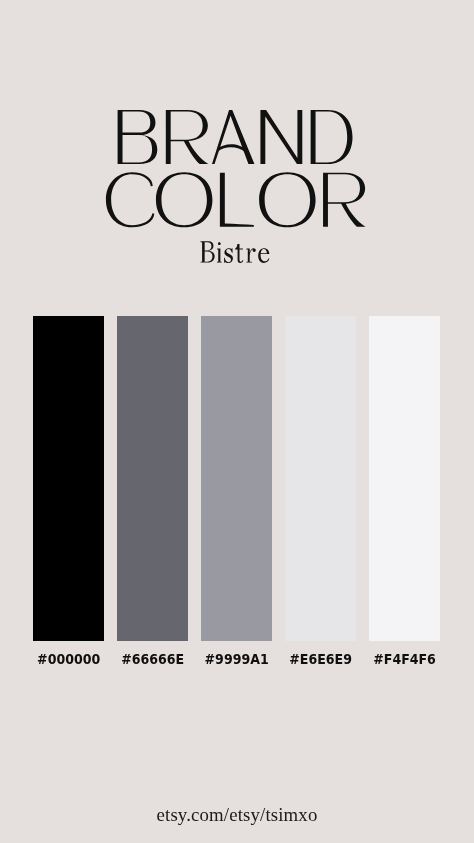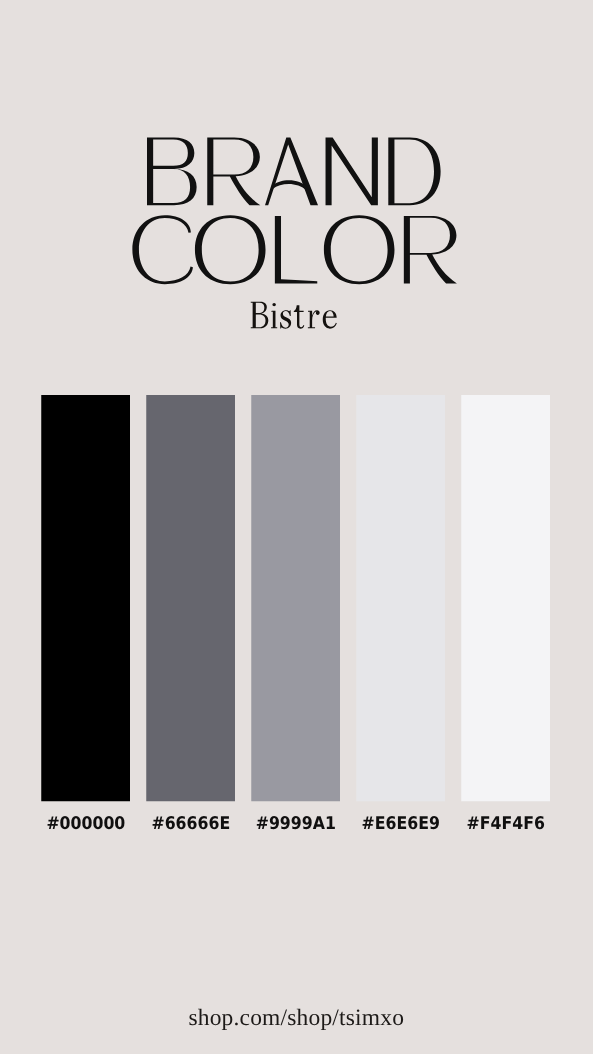--- a/index.html
+++ b/index.html
@@ -116,14 +116,14 @@
       <div class="swatch" style="background: rgb(244, 244, 246);"></div>
     </div>
   <div class="label-row">
       <div class="hex-label">#000000</div>
       <div class="hex-label">#66666E</div>
       <div class="hex-label">#9999A1</div>
       <div class="hex-label">#E6E6E9</div>
       <div class="hex-label">#F4F4F6</div>
     </div>
 
-  <div class="footer">shop.com/shop/tsimxo</div>
+  <div class="footer">etsy.com/etsy/tsimxo</div>
 </div>
 
 </body></html>

